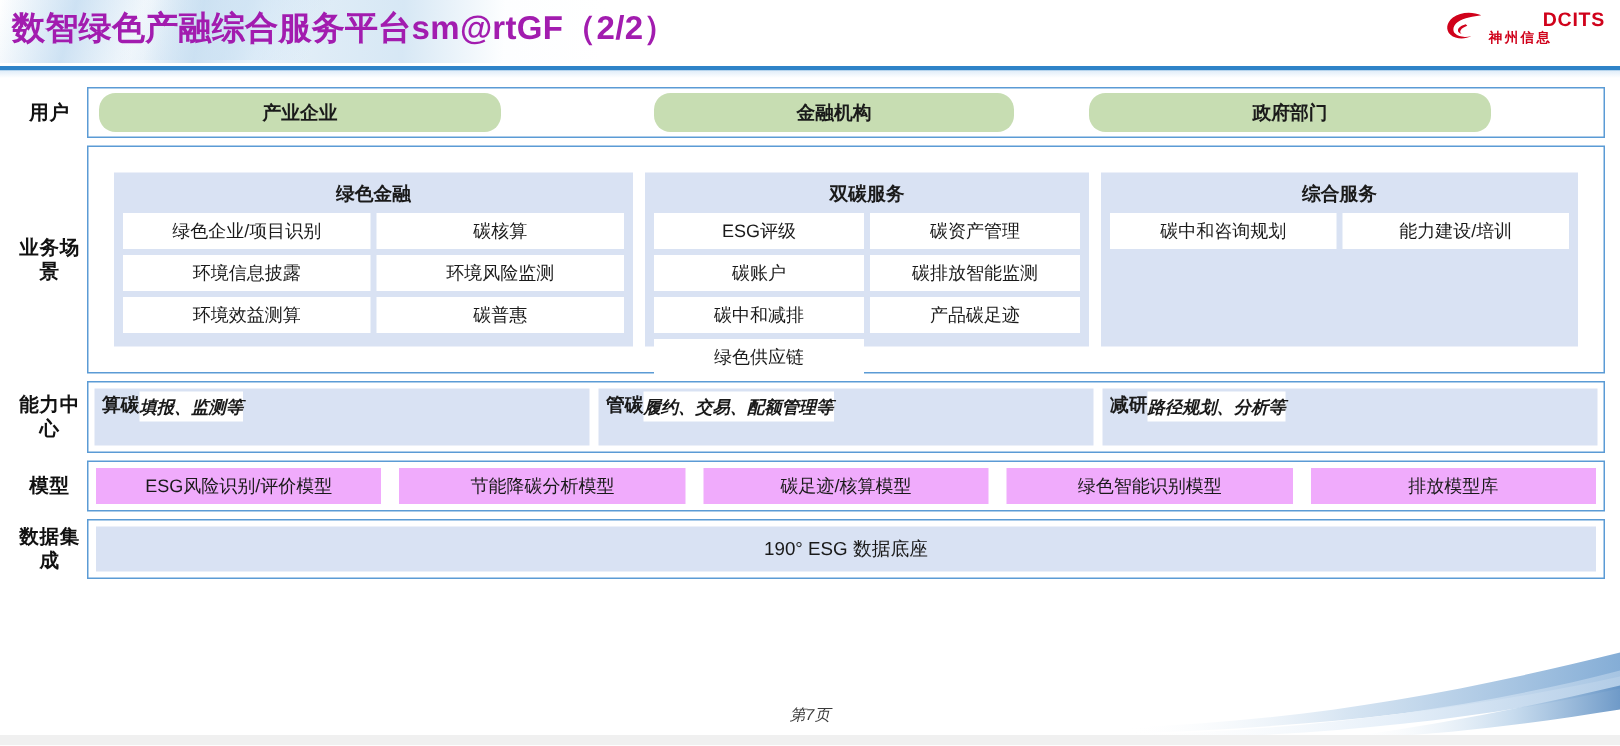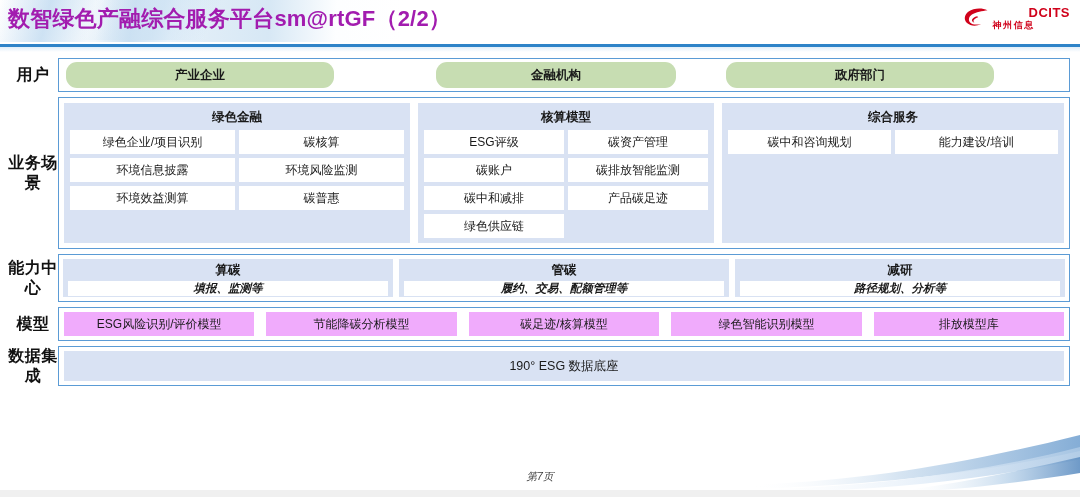--- a/index.html
+++ b/index.html
@@ -49,21 +49,21 @@
   .logo-text{display:flex;flex-direction:column;line-height:1;}
   .logo-en{font-size:13px;font-weight:bold;color:#d0021b;letter-spacing:.5px;padding-left:36px;}
   .logo-cn{font-size:9px;font-weight:bold;color:#d0021b;letter-spacing:1.6px;margin-top:2px;}
 
   
   .grid{position:absolute;left:8px;top:58px;width:1062px;}
   .row{display:flex;align-items:stretch;margin-bottom:5px;}
   .row-label{
     width:50px;flex:0 0 50px;
     display:flex;align-items:center;justify-content:center;text-align:center;
-    font-size:16px;font-weight:bold;color:#111;line-height:1.25;
+    font-size:13px;font-weight:bold;color:#111;line-height:1.25;
     letter-spacing:.5px;
   }
   .row-box{
     flex:1;
     border:1.2px solid #5b9bd5;
     background:#ffffff;
     padding:4px;
     box-sizing:border-box;
     display:flex;
     gap:6px;
@@ -75,21 +75,21 @@
     background:#c7ddb2;
     height:26px;
     display:flex;align-items:center;justify-content:center;
     font-size:12.5px;font-weight:bold;color:#1a1a1a;border-radius:11px;
   }
   .user-chip.u1{width:268px;margin-left:2px;}
   .user-chip.u2{width:240px;margin-left:96px;}
   .user-chip.u3{width:268px;margin-left:44px;}
 
   
-  .row-biz .row-box{height:152px;padding:5px;gap:8px;}
+  .row-biz .row-box{height:152px;padding:17px;gap:8px;}
   .panel{
     background:#d9e2f3;
     padding:4px 6px 6px 6px;
     box-sizing:border-box;
     display:flex;flex-direction:column;
   }
   .panel-title{
     text-align:center;font-size:12.5px;font-weight:bold;color:#1a1a1a;
     margin:2px 0 4px 0;
   }
@@ -104,21 +104,21 @@
   .p-green .cell{flex:0 0 calc(50% - 2px);}
   .p-dual{flex:0 0 296px;}
   .p-dual .cell{flex:0 0 calc(50% - 2px);}
   .p-comp{flex:1;}
   .p-comp .cell{flex:0 0 calc(50% - 2px);}
 
   
   .row-cap .row-box{height:48px;padding:4px;gap:6px;}
   .cap-panel{
     flex:1;background:#d9e2f3;padding:2px 5px 4px 5px;box-sizing:border-box;
-    display:flex;flex-direction:column;
+    display:flex;flex-direction:row;
   }
   .cap-title{text-align:center;font-size:12.5px;font-weight:bold;margin:1px 0 2px 0;}
   .cap-sub{
     background:#fff;height:20px;display:flex;align-items:center;justify-content:center;
     font-size:11.5px;font-style:italic;font-weight:bold;color:#1a1a1a;
   }
 
   
   .row-model .row-box{height:34px;padding:5px;gap:12px;align-items:center;}
   .model-chip{
@@ -190,21 +190,21 @@
             <div class="cell">绿色企业/项目识别</div>
             <div class="cell">碳核算</div>
             <div class="cell">环境信息披露</div>
             <div class="cell">环境风险监测</div>
             <div class="cell">环境效益测算</div>
             <div class="cell">碳普惠</div>
           </div>
         </div>
 
         <div class="panel p-dual">
-          <div class="panel-title">核算模型</div>
+          <div class="panel-title">双碳服务</div>
           <div class="cell-grid">
             <div class="cell">ESG评级</div>
             <div class="cell">碳资产管理</div>
             <div class="cell">碳账户</div>
             <div class="cell">碳排放智能监测</div>
             <div class="cell">碳中和减排</div>
             <div class="cell">产品碳足迹</div>
             <div class="cell">绿色供应链</div>
           </div>
         </div>

